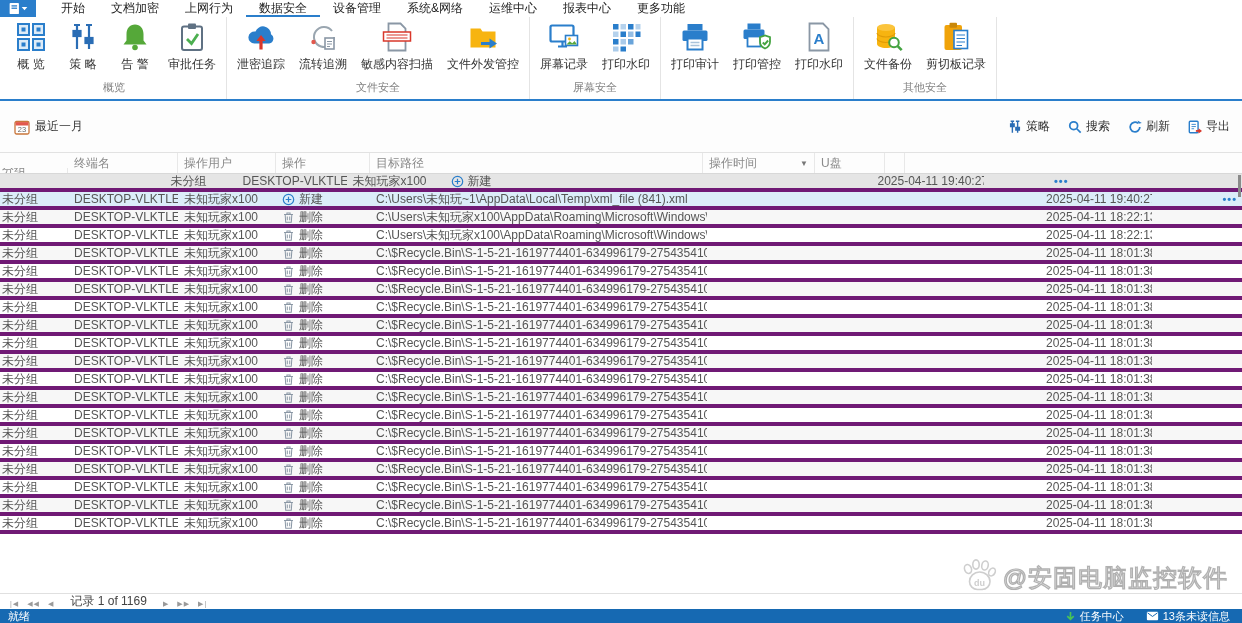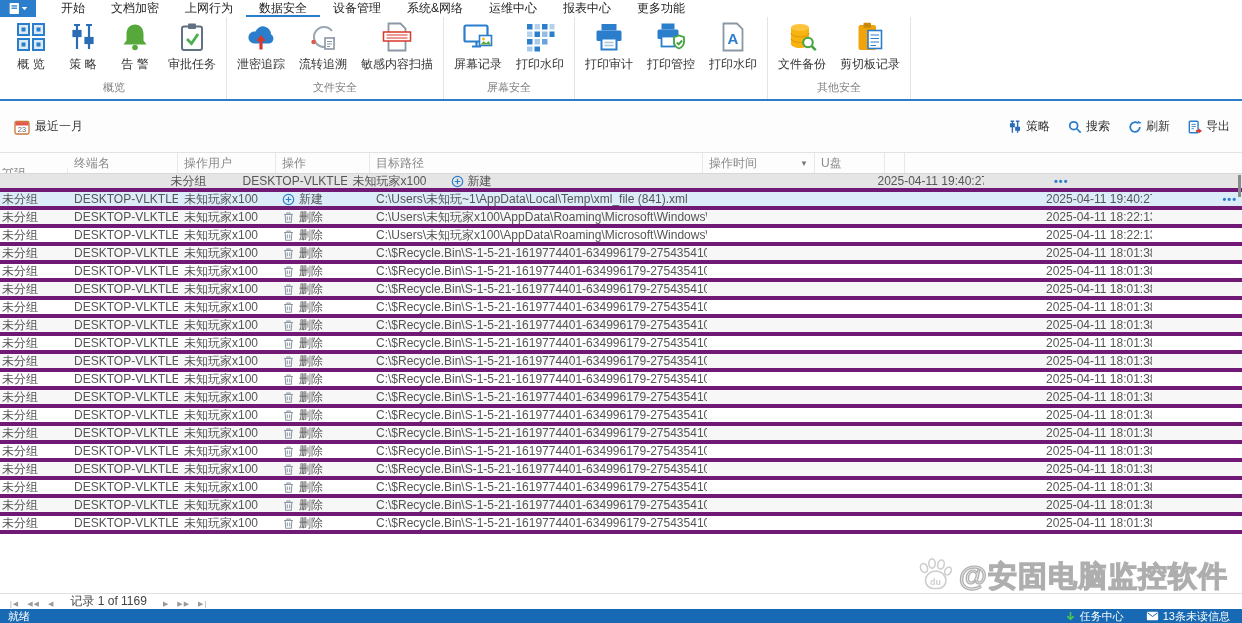--- a/index.html
+++ b/index.html
@@ -59,21 +59,21 @@
 
   
   .statusbar{height:14px;background:#1669b2;display:flex;align-items:center;justify-content:space-between;color:#fff;font-size:11px;padding:0 12px 0 8px;flex:none;line-height:13px;}
   .sb-right{display:flex;gap:22px;align-items:center;}
   .sb-item{display:flex;align-items:center;gap:4px;}
   .sb-item svg{display:block;}
 
   
   .watermark{position:absolute;right:14px;bottom:26px;display:flex;align-items:center;gap:6px;z-index:50;pointer-events:none;}
   .wm-paw svg{width:36px;height:34px;opacity:.85;}
-  .wm-text{font-size:29px;font-weight:bold;letter-spacing:1px;color:rgba(255,255,255,.5);-webkit-text-stroke:1.2px rgba(160,160,160,.8);text-shadow:0 0 1px rgba(160,160,160,.6);}
+  .wm-text{font-size:24px;font-weight:normal;letter-spacing:1px;color:rgba(255,255,255,.5);-webkit-text-stroke:1.2px rgba(160,160,160,.8);text-shadow:0 0 1px rgba(160,160,160,.6);}
 </style>
 </head>
 <body>
 
 <div class="app">
 
   <div class="menubar">
     <div class="appbtn">
       <span>
           <svg viewBox="0 0 22 14" style="width:22px;height:13px">
@@ -177,20 +177,30 @@
           <div class="rbtn">
             <div class="ricon">
               <svg viewBox="0 0 30 30">
                 <path d="M6.5 1.5h12l5 5v22h-17z" fill="#fff" stroke="#8a97a5" stroke-width="1.8"></path>
                 <rect x="1.5" y="10" width="27" height="9" fill="#fff" stroke="#d9372a" stroke-width="1.5"></rect>
                 <path d="M4.5 13h21M4.5 16h21" stroke="#d9372a" stroke-width="1.1"></path>
               </svg>
             </div>
             <div class="rlabel">敏感内容扫描</div>
           </div>
+          <div class="rbtn">
+            <div class="ricon">
+              <svg viewBox="0 0 30 30">
+                <path d="M2.5 9.5v-3h10l2 3h13v16h-25z" fill="#f7b410"></path>
+                <path d="M13 21.5h10" stroke="#2a7ecb" stroke-width="3" fill="none"></path>
+                <path d="M21.5 16.5l7.5 5-7.5 5z" fill="#2a7ecb"></path>
+              </svg>
+            </div>
+            <div class="rlabel">文件外发管控</div>
+          </div>
         </div>
         <div class="rgroup-label">文件安全</div>
       </div>
       <div class="rgroup">
         <div class="rgroup-buttons">
           <div class="rbtn">
             <div class="ricon">
               <svg viewBox="0 0 30 30" fill="none">
                 <rect x="1.5" y="3.5" width="23" height="16" rx="1.5" stroke="#2a7ecb" stroke-width="2.2"></rect>
                 <path d="M9 24.5h9M13.5 19.5v5" stroke="#2a7ecb" stroke-width="2.2"></path>

